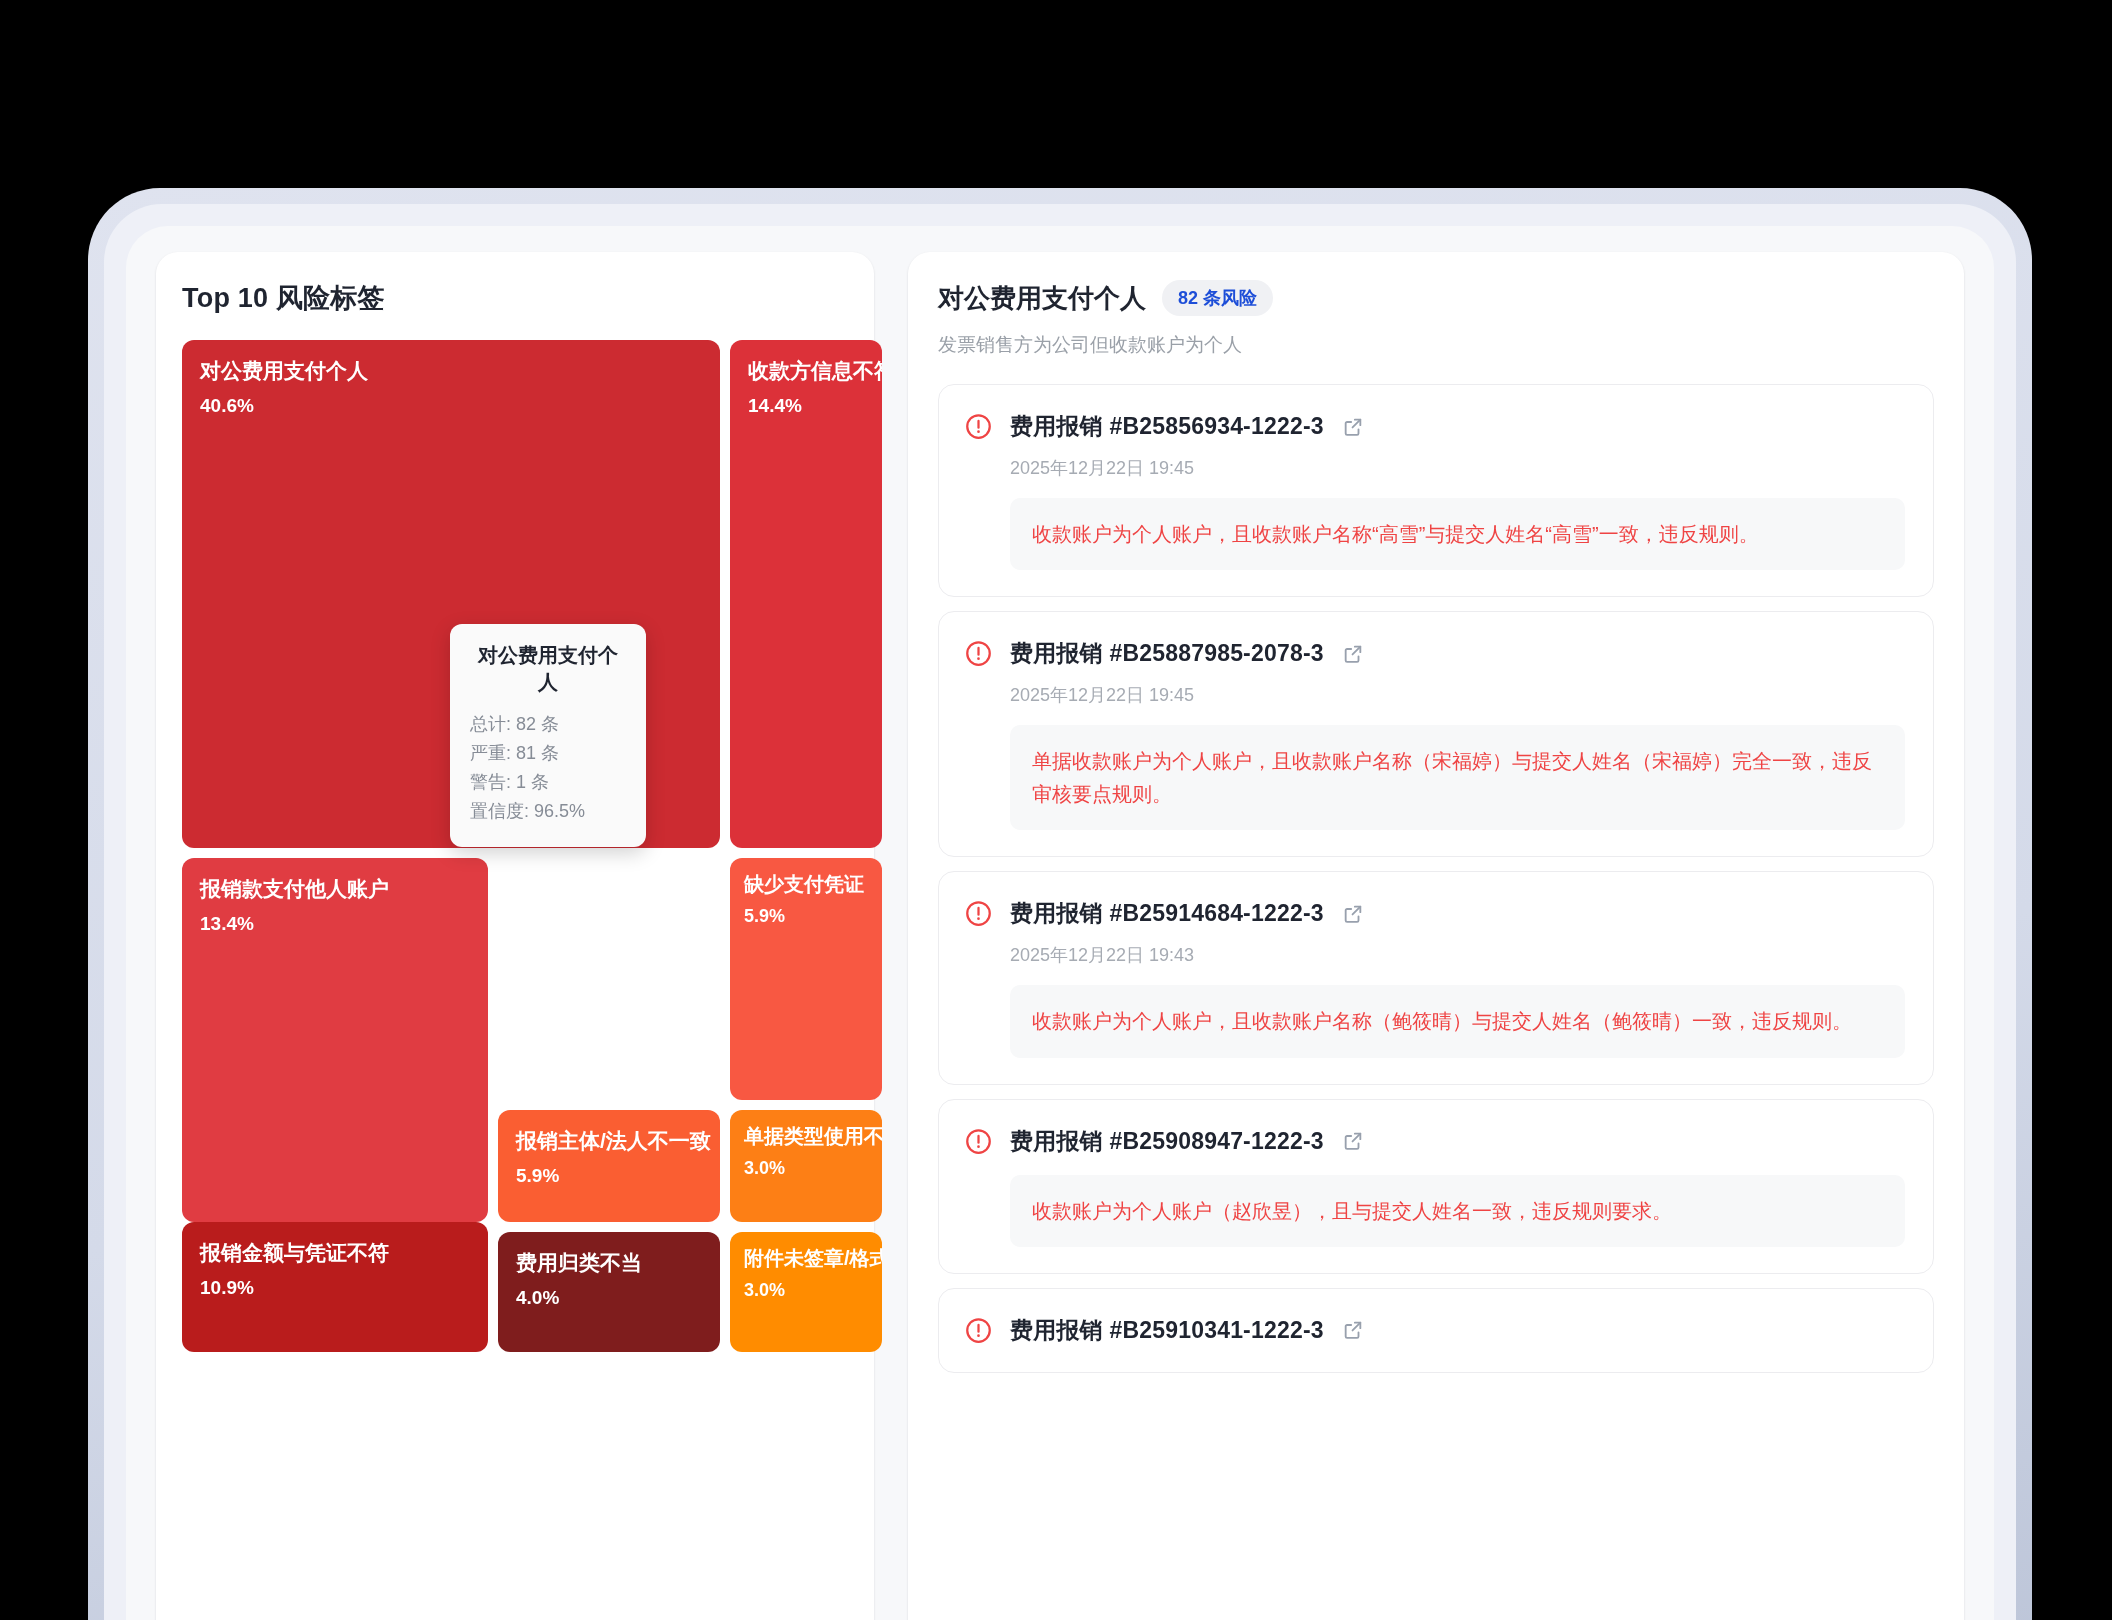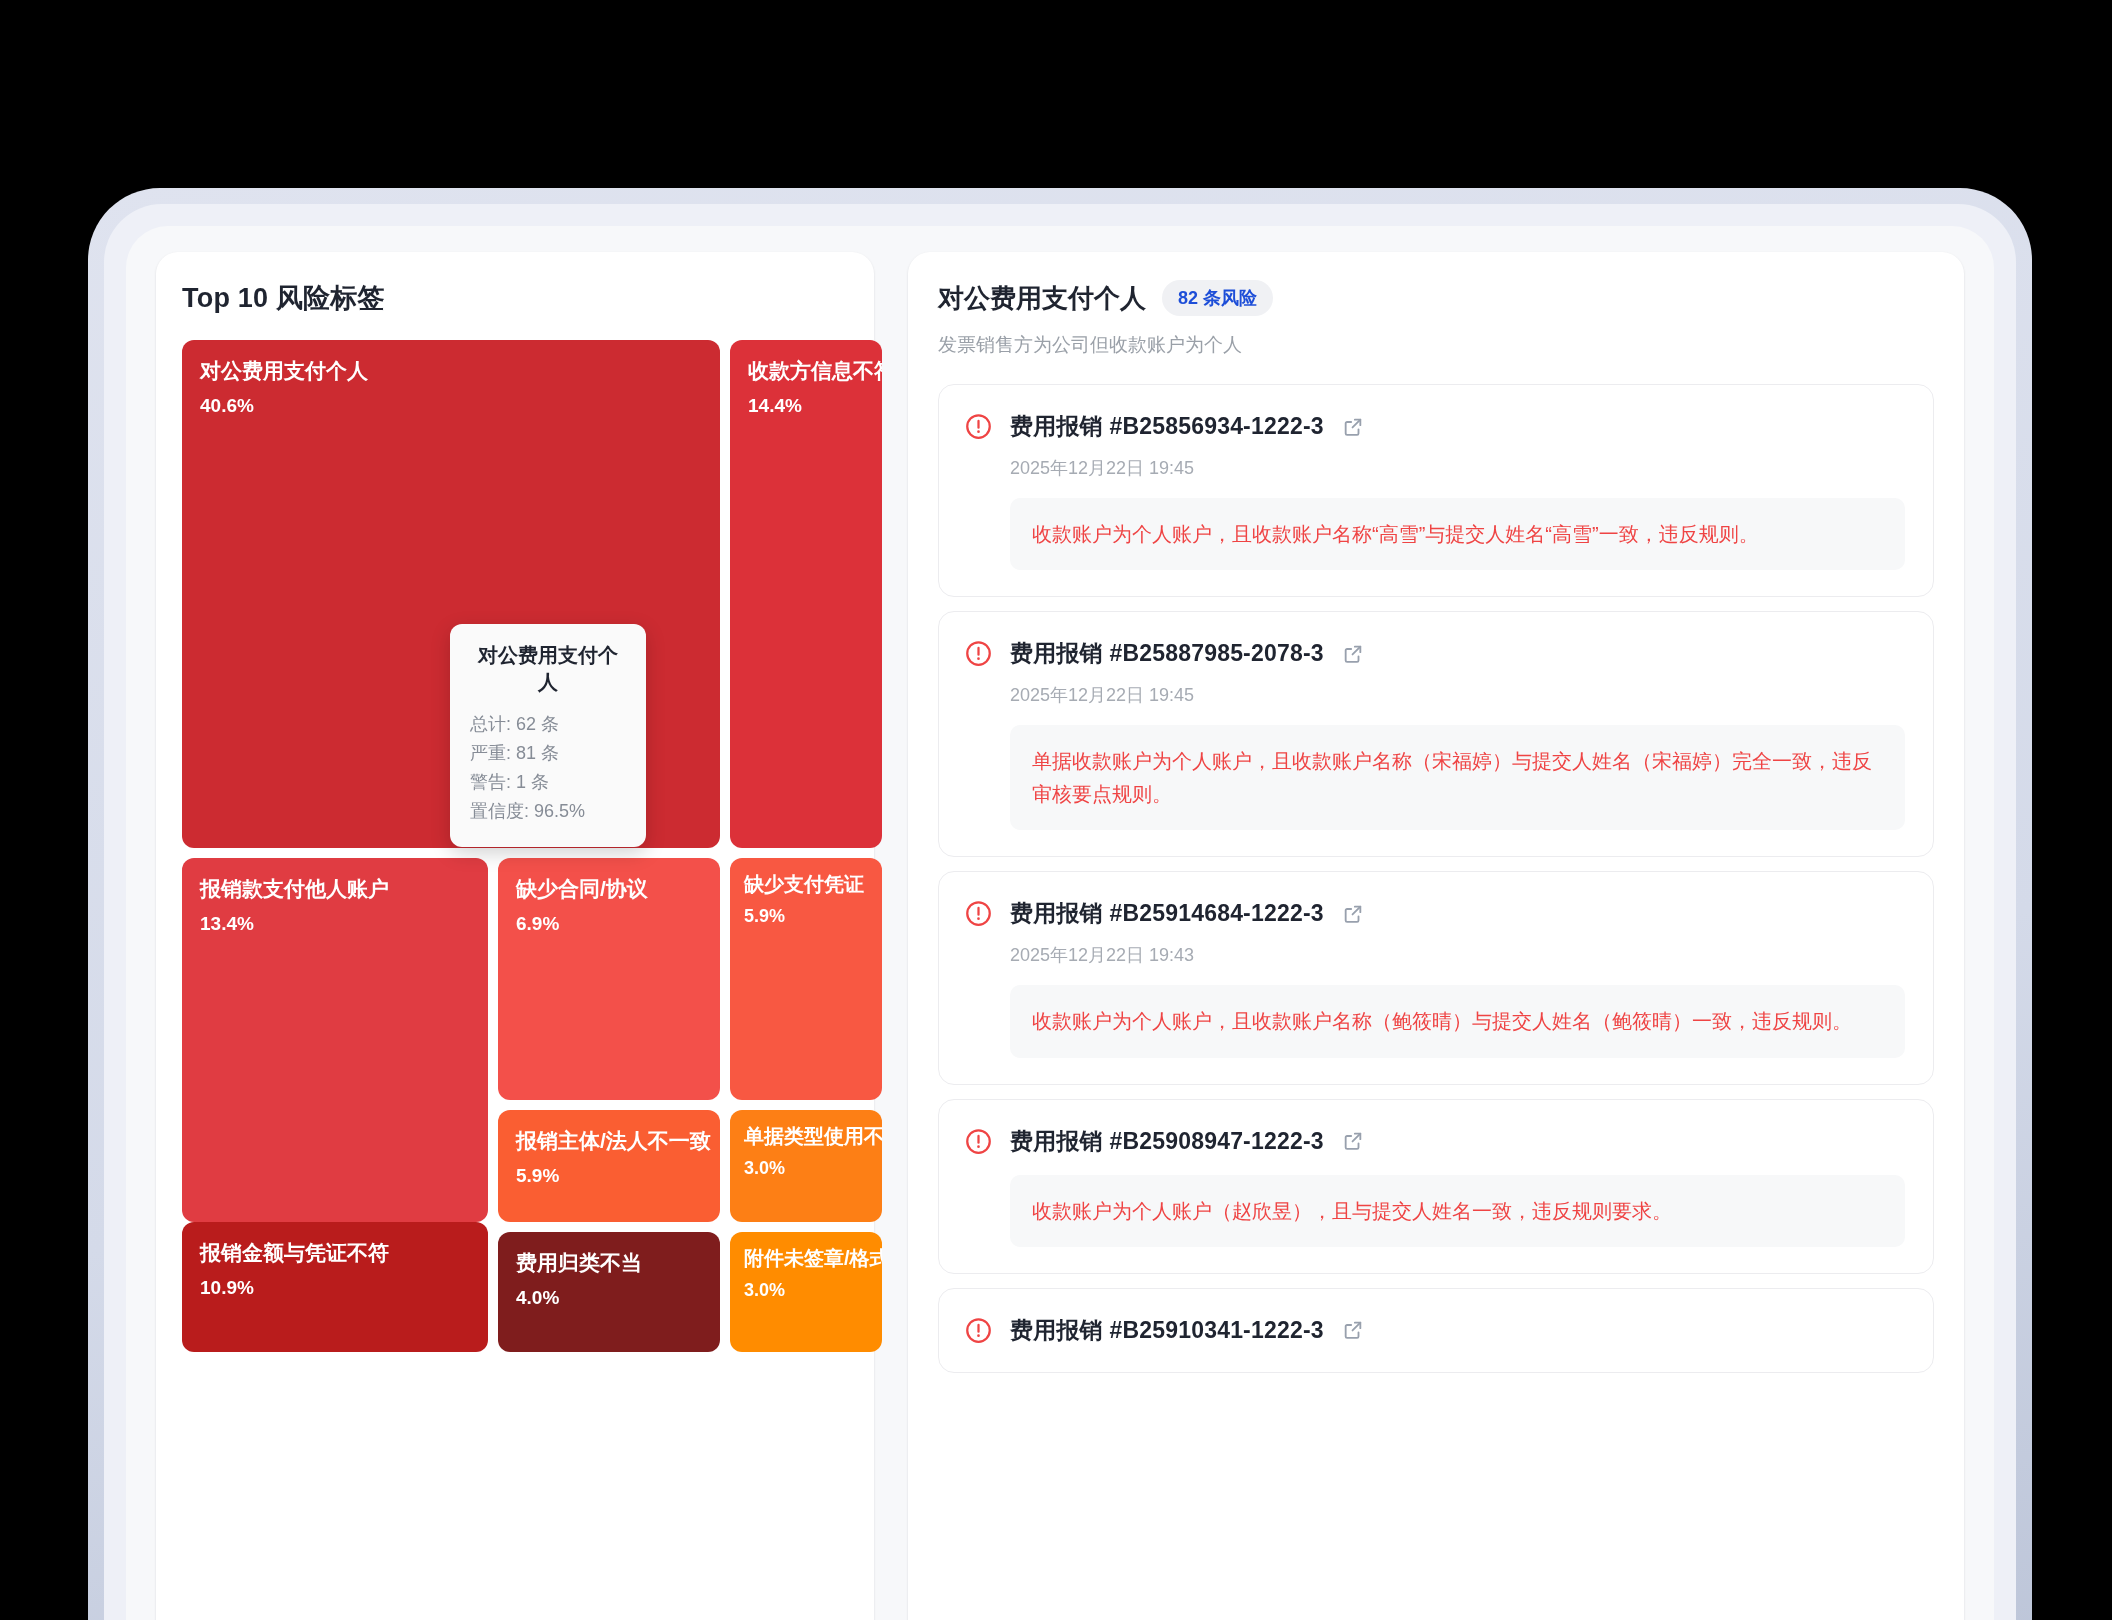--- a/index.html
+++ b/index.html
@@ -158,24 +158,20 @@
           <div class="tile" id="tile-1" style="background: rgb(220, 49, 57);">
             <div class="tl">收款方信息不符</div>
             <div class="tp">14.4%</div>
           </div>
 
           <div class="tile" id="tile-2" style="background: rgb(224, 60, 66);">
             <div class="tl">报销款支付他人账户</div>
             <div class="tp">13.4%</div>
           </div>
 
-          <div class="tile" id="tile-3" style="background: rgb(243, 80, 74);">
-            <div class="tl">缺少合同/协议</div>
-            <div class="tp">6.9%</div>
-          </div>
 
           <div class="tile small" id="tile-4" style="background: rgb(248, 88, 66);">
             <div class="tl">缺少支付凭证</div>
             <div class="tp">5.9%</div>
           </div>
 
           <div class="tile" id="tile-5" style="background: rgb(250, 94, 50);">
             <div class="tl">报销主体/法人不一致</div>
             <div class="tp">5.9%</div>
           </div>
@@ -195,21 +191,21 @@
             <div class="tp">4.0%</div>
           </div>
 
           <div class="tile small" id="tile-9" style="background: rgb(255, 140, 0);">
             <div class="tl">附件未签章/格式不符</div>
             <div class="tp">3.0%</div>
           </div>
 
           <div id="treemap-tooltip">
             <div id="tooltip-title">对公费用支付个人</div>
-            <div class="tt-row">总计: 62 条</div>
+            <div class="tt-row">总计: 82 条</div>
             <div class="tt-row">严重: 81 条</div>
             <div class="tt-row">警告: 1 条</div>
             <div class="tt-row">置信度: 96.5%</div>
           </div>
         </div>
       </section>
 
       <section class="panel" id="right-panel">
         <div id="rp-headline">
           <span id="rp-title">对公费用支付个人</span>

